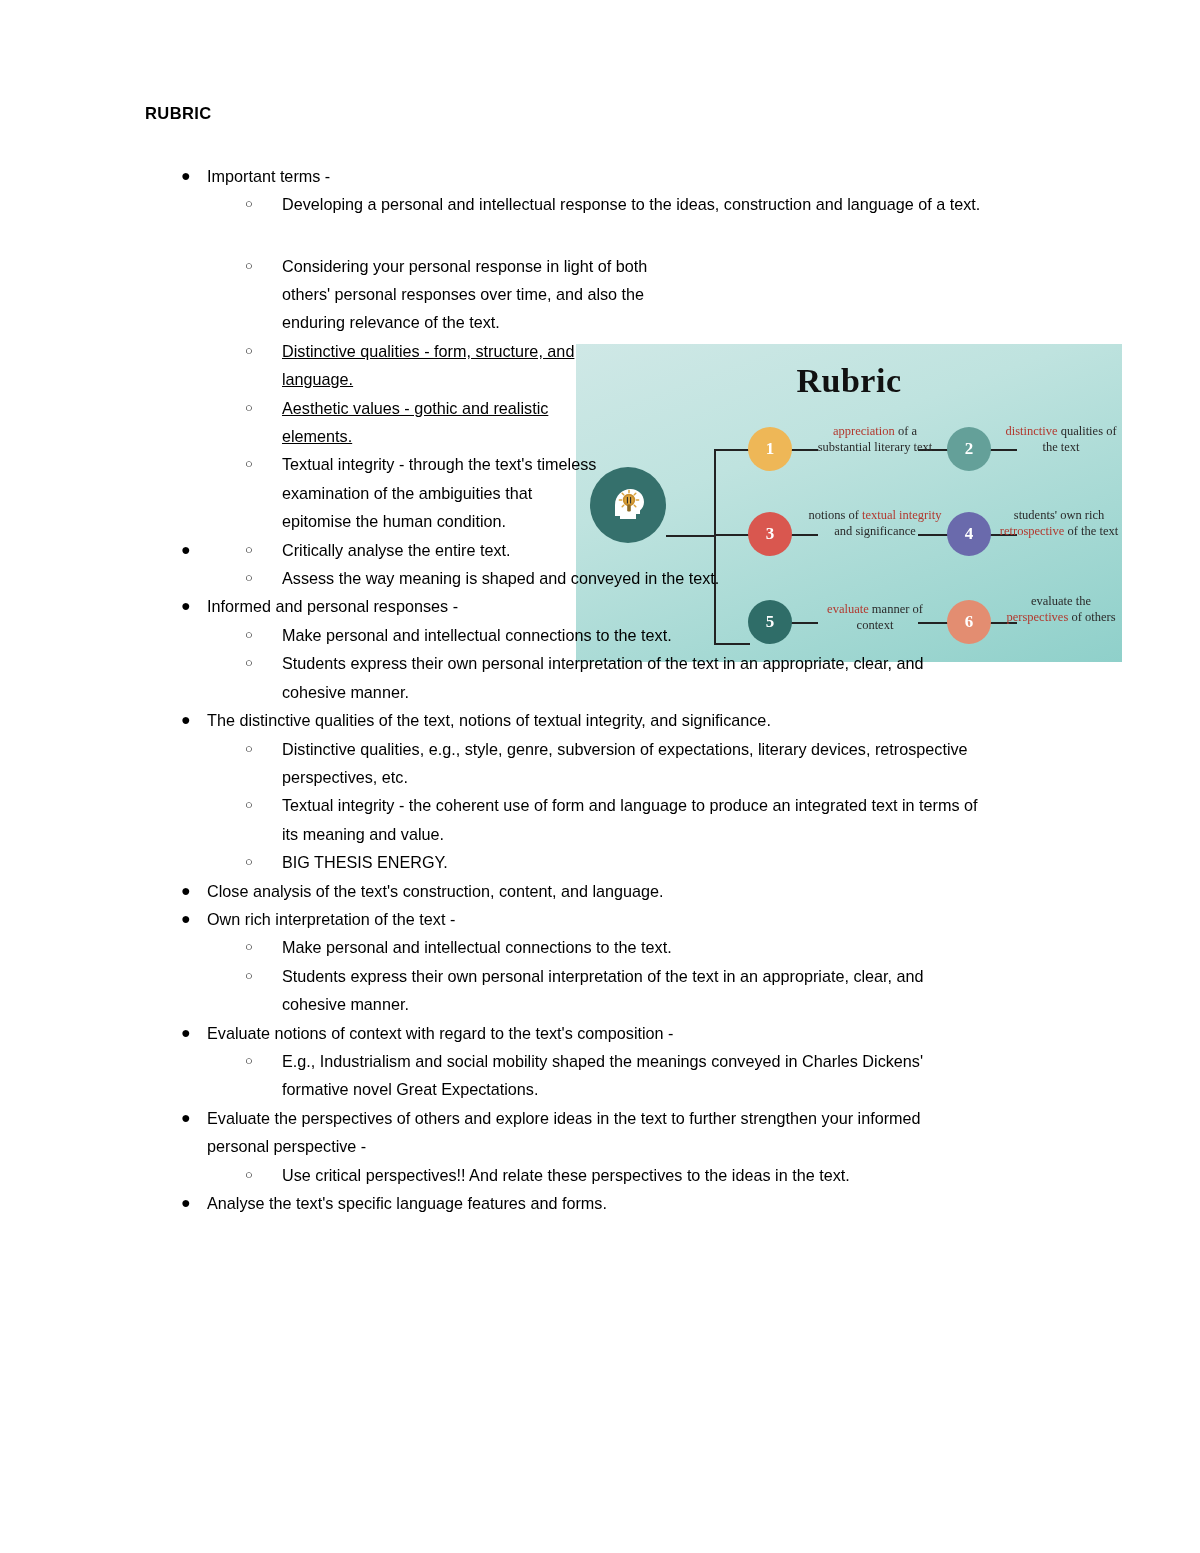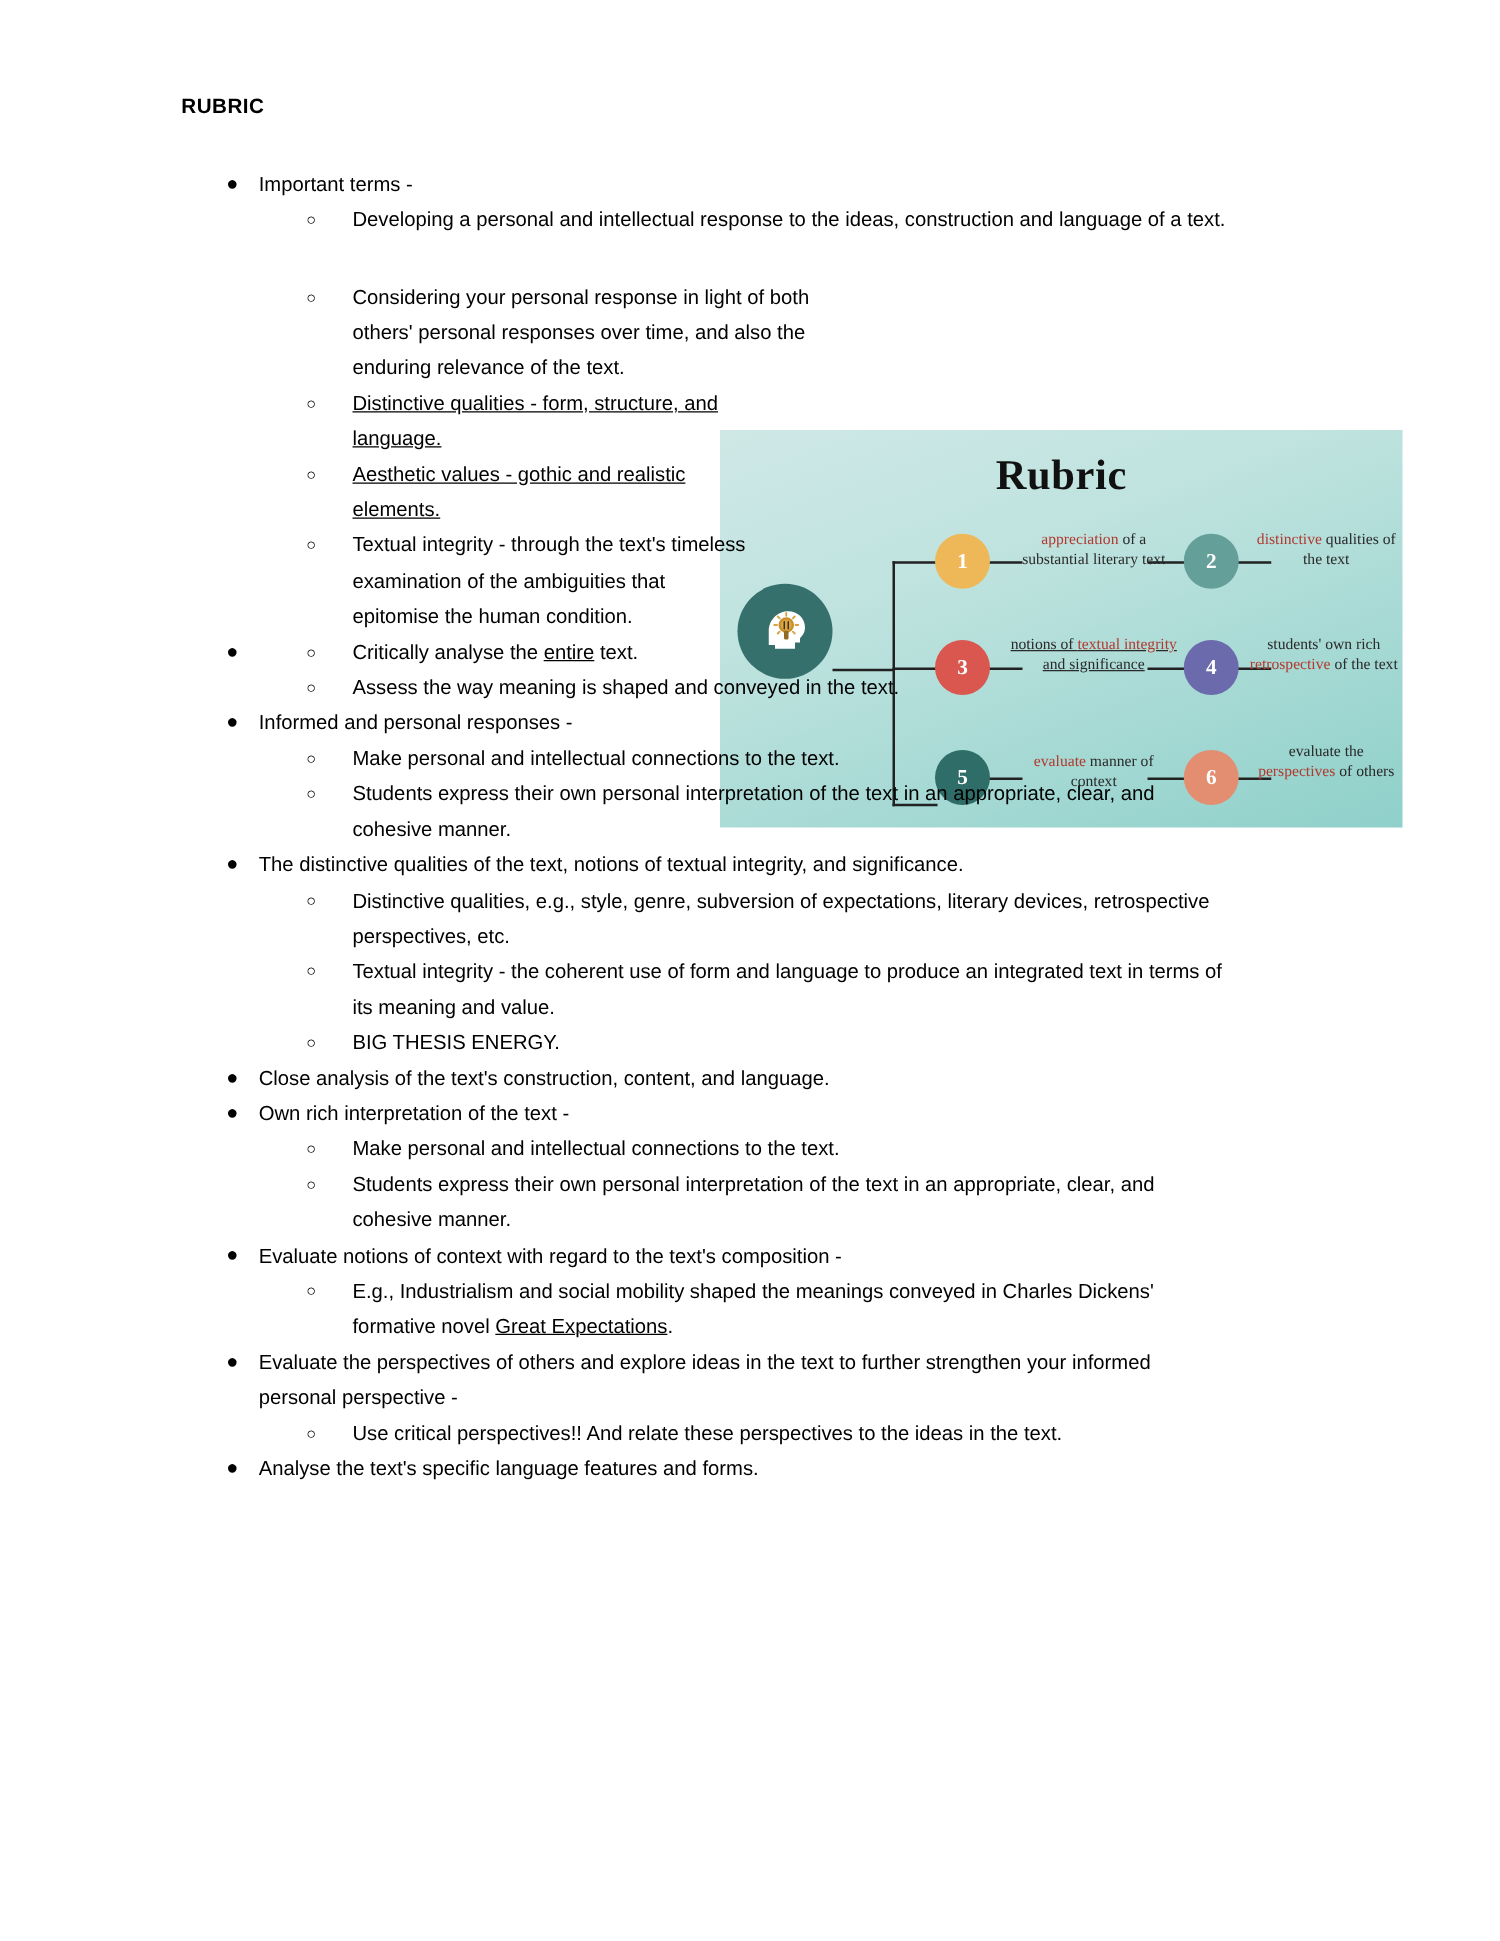--- a/index.html
+++ b/index.html
@@ -14,21 +14,21 @@
     font-family: "Liberation Sans", sans-serif;
     color: #000000;
     overflow: hidden;
   }
 
   .page {
     position: relative;
     width: 1104px;
     height: 1553px;
     box-sizing: border-box;
-    padding: 76px 120px 0 145px;
+    padding: 104px 120px 0 145px;
   }
 
   .doc-title {
     font-size: 16.5px;
     font-weight: bold;
     letter-spacing: 0.4px;
     margin: 0 0 38px 0;
     line-height: 1.2;
   }
 
@@ -63,21 +63,21 @@
   }
   li.b2 > .bullet {
     position: absolute;
     left: 38px;
     top: 0;
     font-size: 13px;
     line-height: 28.4px;
   }
 
   .txt { display: block; }
-  .u { text-decoration: underline; }
+  .u { }
 
   
   .narrow-a .txt { max-width: 378px; margin-top: 33px; }
   .narrow-b .txt { max-width: 300px; text-decoration: underline; }
   .narrow-c .txt { max-width: 320px; }
 
   
   .figure {
     position: absolute;
     left: 576px;
@@ -138,21 +138,21 @@
     position: absolute;
     text-align: center;
     font-family: "Liberation Serif", serif;
     font-size: 12.5px;
     line-height: 15.5px;
     color: #2a2a2a;
   }
   .lbl .hi { color: #b2392f; }
   .l1t { left: 232px; top: 80px;  width: 134px; }
   .l2t { left: 425px; top: 80px;  width: 120px; }
-  .l3t { left: 232px; top: 164px; width: 134px; text-decoration: underline; }
+  .l3t { left: 232px; top: 164px; width: 134px; }
   .l4t { left: 420px; top: 164px; width: 126px; }
   .l5t { left: 232px; top: 258px; width: 134px; }
   .l6t { left: 425px; top: 250px; width: 120px; }
 
   .wire { position: absolute; background: #222222; }
   .wire.h { height: 2px; }
   .wire.v { width: 2px; }
 
   
   .w-hub   { left: 90px;  top: 191px; width: 50px; }

